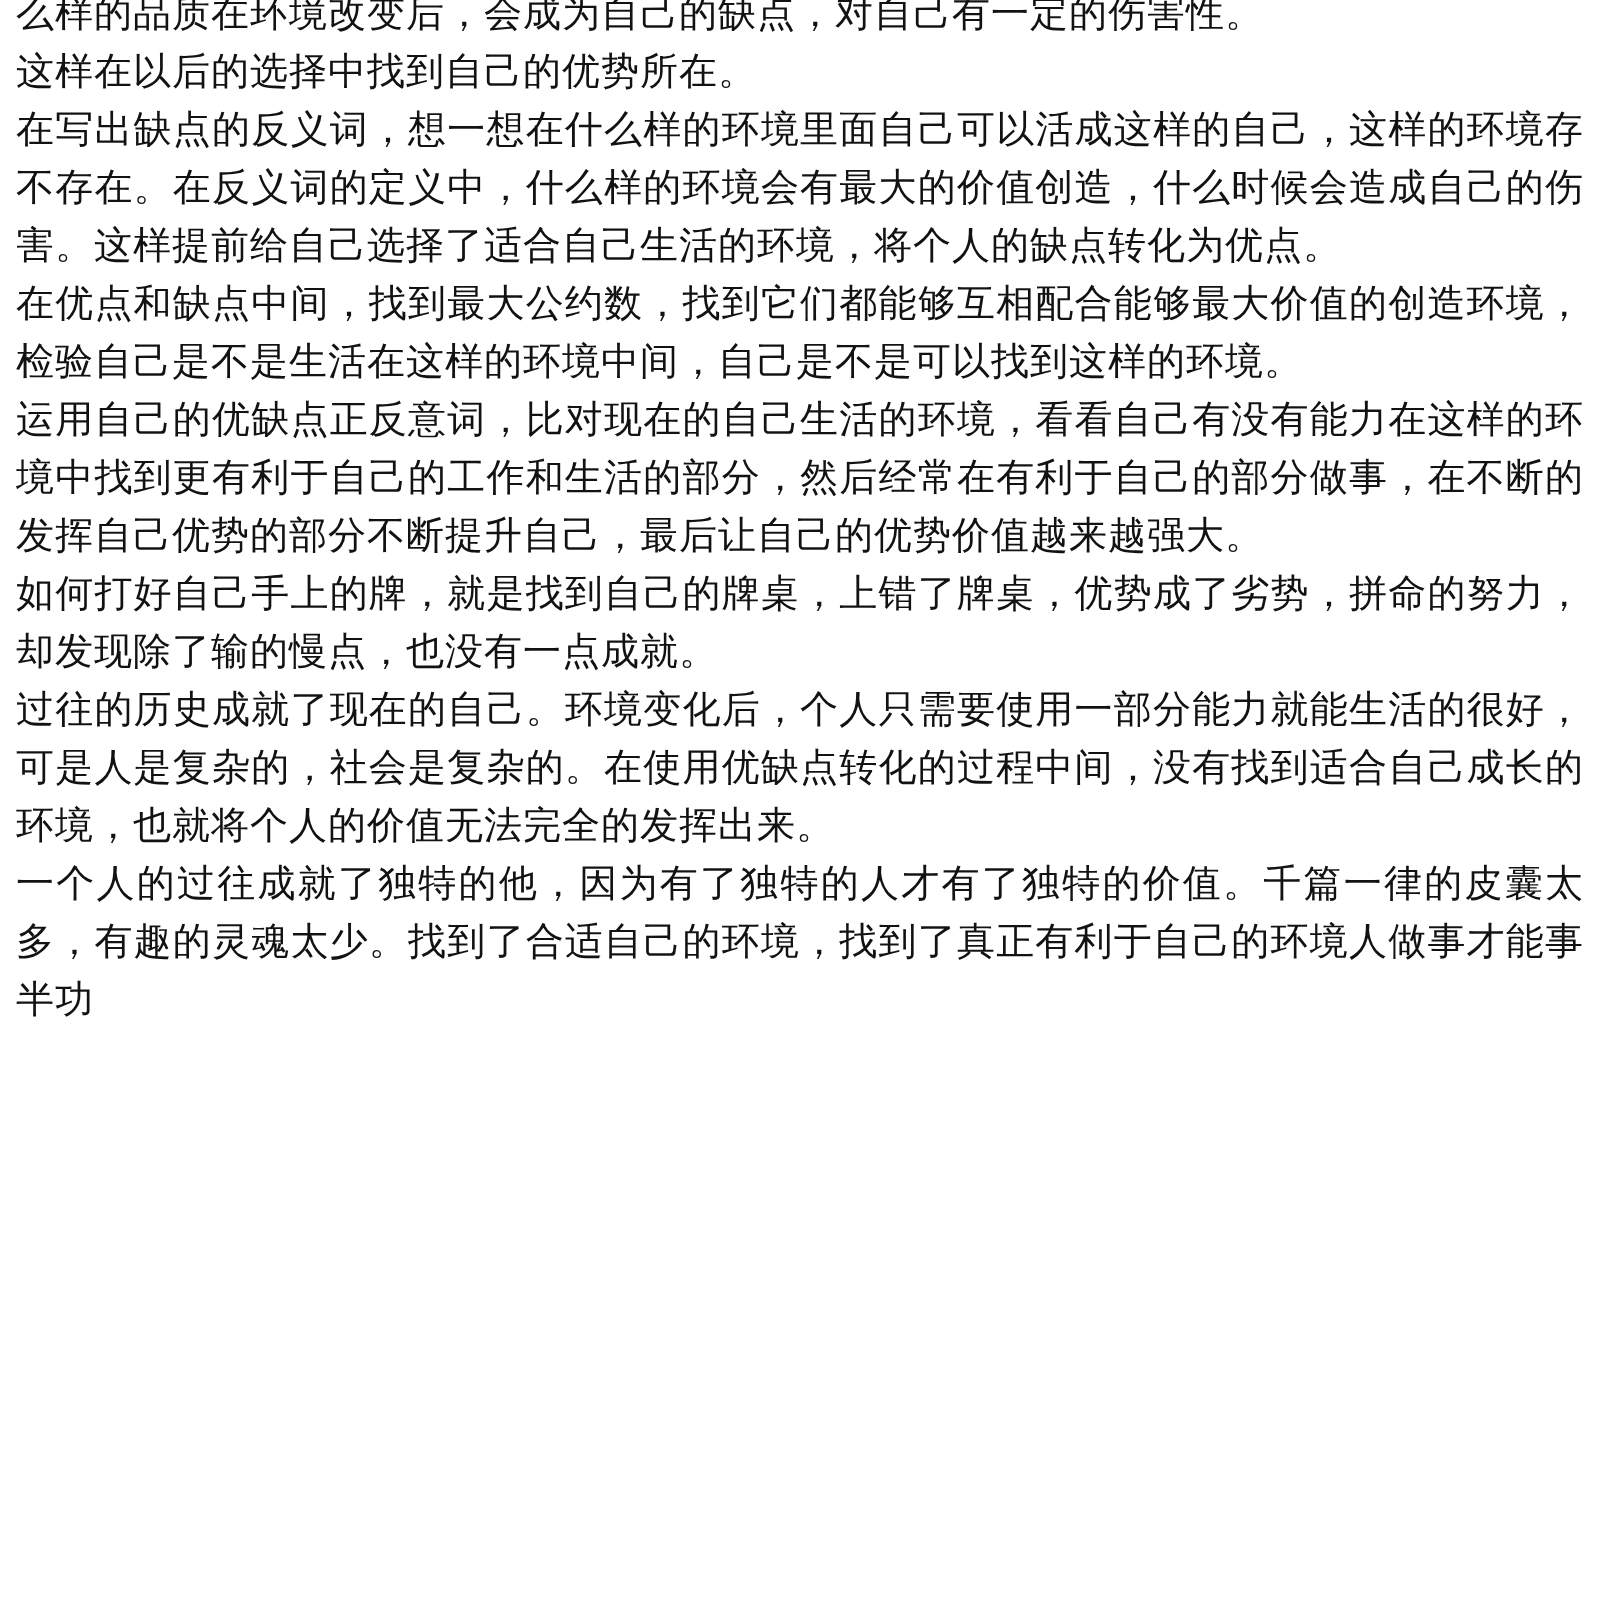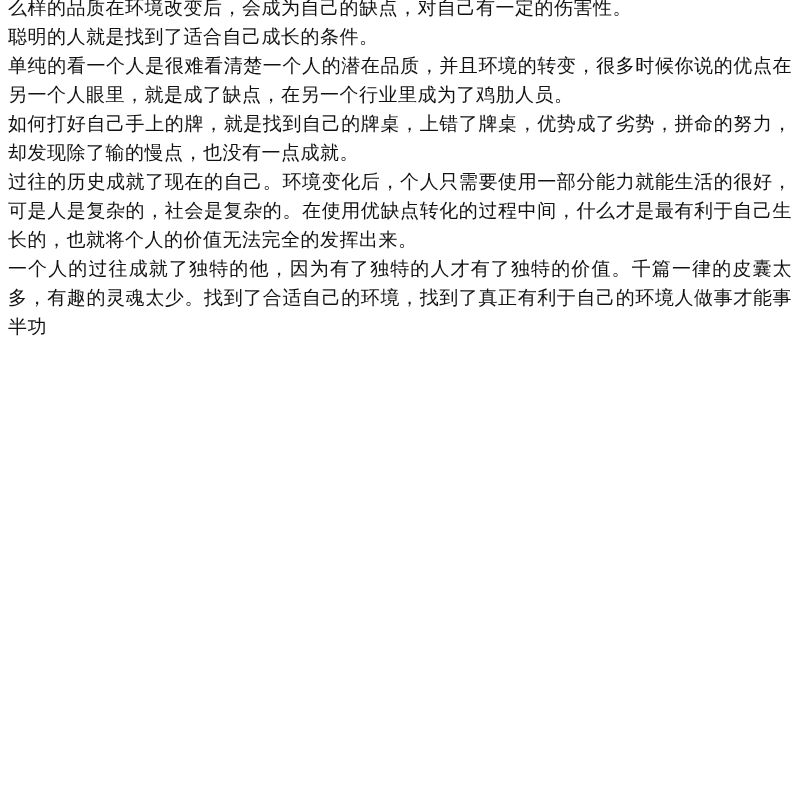--- a/index.html
+++ b/index.html
@@ -24,18 +24,20 @@
     .page p {
       margin: 0;
       text-justify: inter-ideograph;
     }
   </style>
 </head>
 <body>
 
 <main class="page">
   <p>么样的品质在环境改变后，会成为自己的缺点，对自己有一定的伤害性。</p>
-  <p>聪明的人就是找到了适合自己成长的条件。</p>
-  <p>单纯的看一个人是很难看清楚一个人的潜在品质，并且环境的转变，很多时候你说的优点在另一个人眼里，就是成了缺点，在另一个行业里成为了鸡肋人员。</p>
+  <p>这样在以后的选择中找到自己的优势所在。</p>
+  <p>在写出缺点的反义词，想一想在什么样的环境里面自己可以活成这样的自己，这样的环境存不存在。在反义词的定义中，什么样的环境会有最大的价值创造，什么时候会造成自己的伤害。这样提前给自己选择了适合自己生活的环境，将个人的缺点转化为优点。</p>
+  <p>在优点和缺点中间，找到最大公约数，找到它们都能够互相配合能够最大价值的创造环境，检验自己是不是生活在这样的环境中间，自己是不是可以找到这样的环境。</p>
+  <p>运用自己的优缺点正反意词，比对现在的自己生活的环境，看看自己有没有能力在这样的环境中找到更有利于自己的工作和生活的部分，然后经常在有利于自己的部分做事，在不断的发挥自己优势的部分不断提升自己，最后让自己的优势价值越来越强大。</p>
   <p>如何打好自己手上的牌，就是找到自己的牌桌，上错了牌桌，优势成了劣势，拼命的努力，却发现除了输的慢点，也没有一点成就。</p>
-  <p>过往的历史成就了现在的自己。环境变化后，个人只需要使用一部分能力就能生活的很好，可是人是复杂的，社会是复杂的。在使用优缺点转化的过程中间，什么才是最有利于自己生长的，也就将个人的价值无法完全的发挥出来。</p>
+  <p>过往的历史成就了现在的自己。环境变化后，个人只需要使用一部分能力就能生活的很好，可是人是复杂的，社会是复杂的。在使用优缺点转化的过程中间，没有找到适合自己成长的环境，也就将个人的价值无法完全的发挥出来。</p>
   <p>一个人的过往成就了独特的他，因为有了独特的人才有了独特的价值。千篇一律的皮囊太多，有趣的灵魂太少。找到了合适自己的环境，找到了真正有利于自己的环境人做事才能事半功</p>
 </main>
 
 </body></html>

